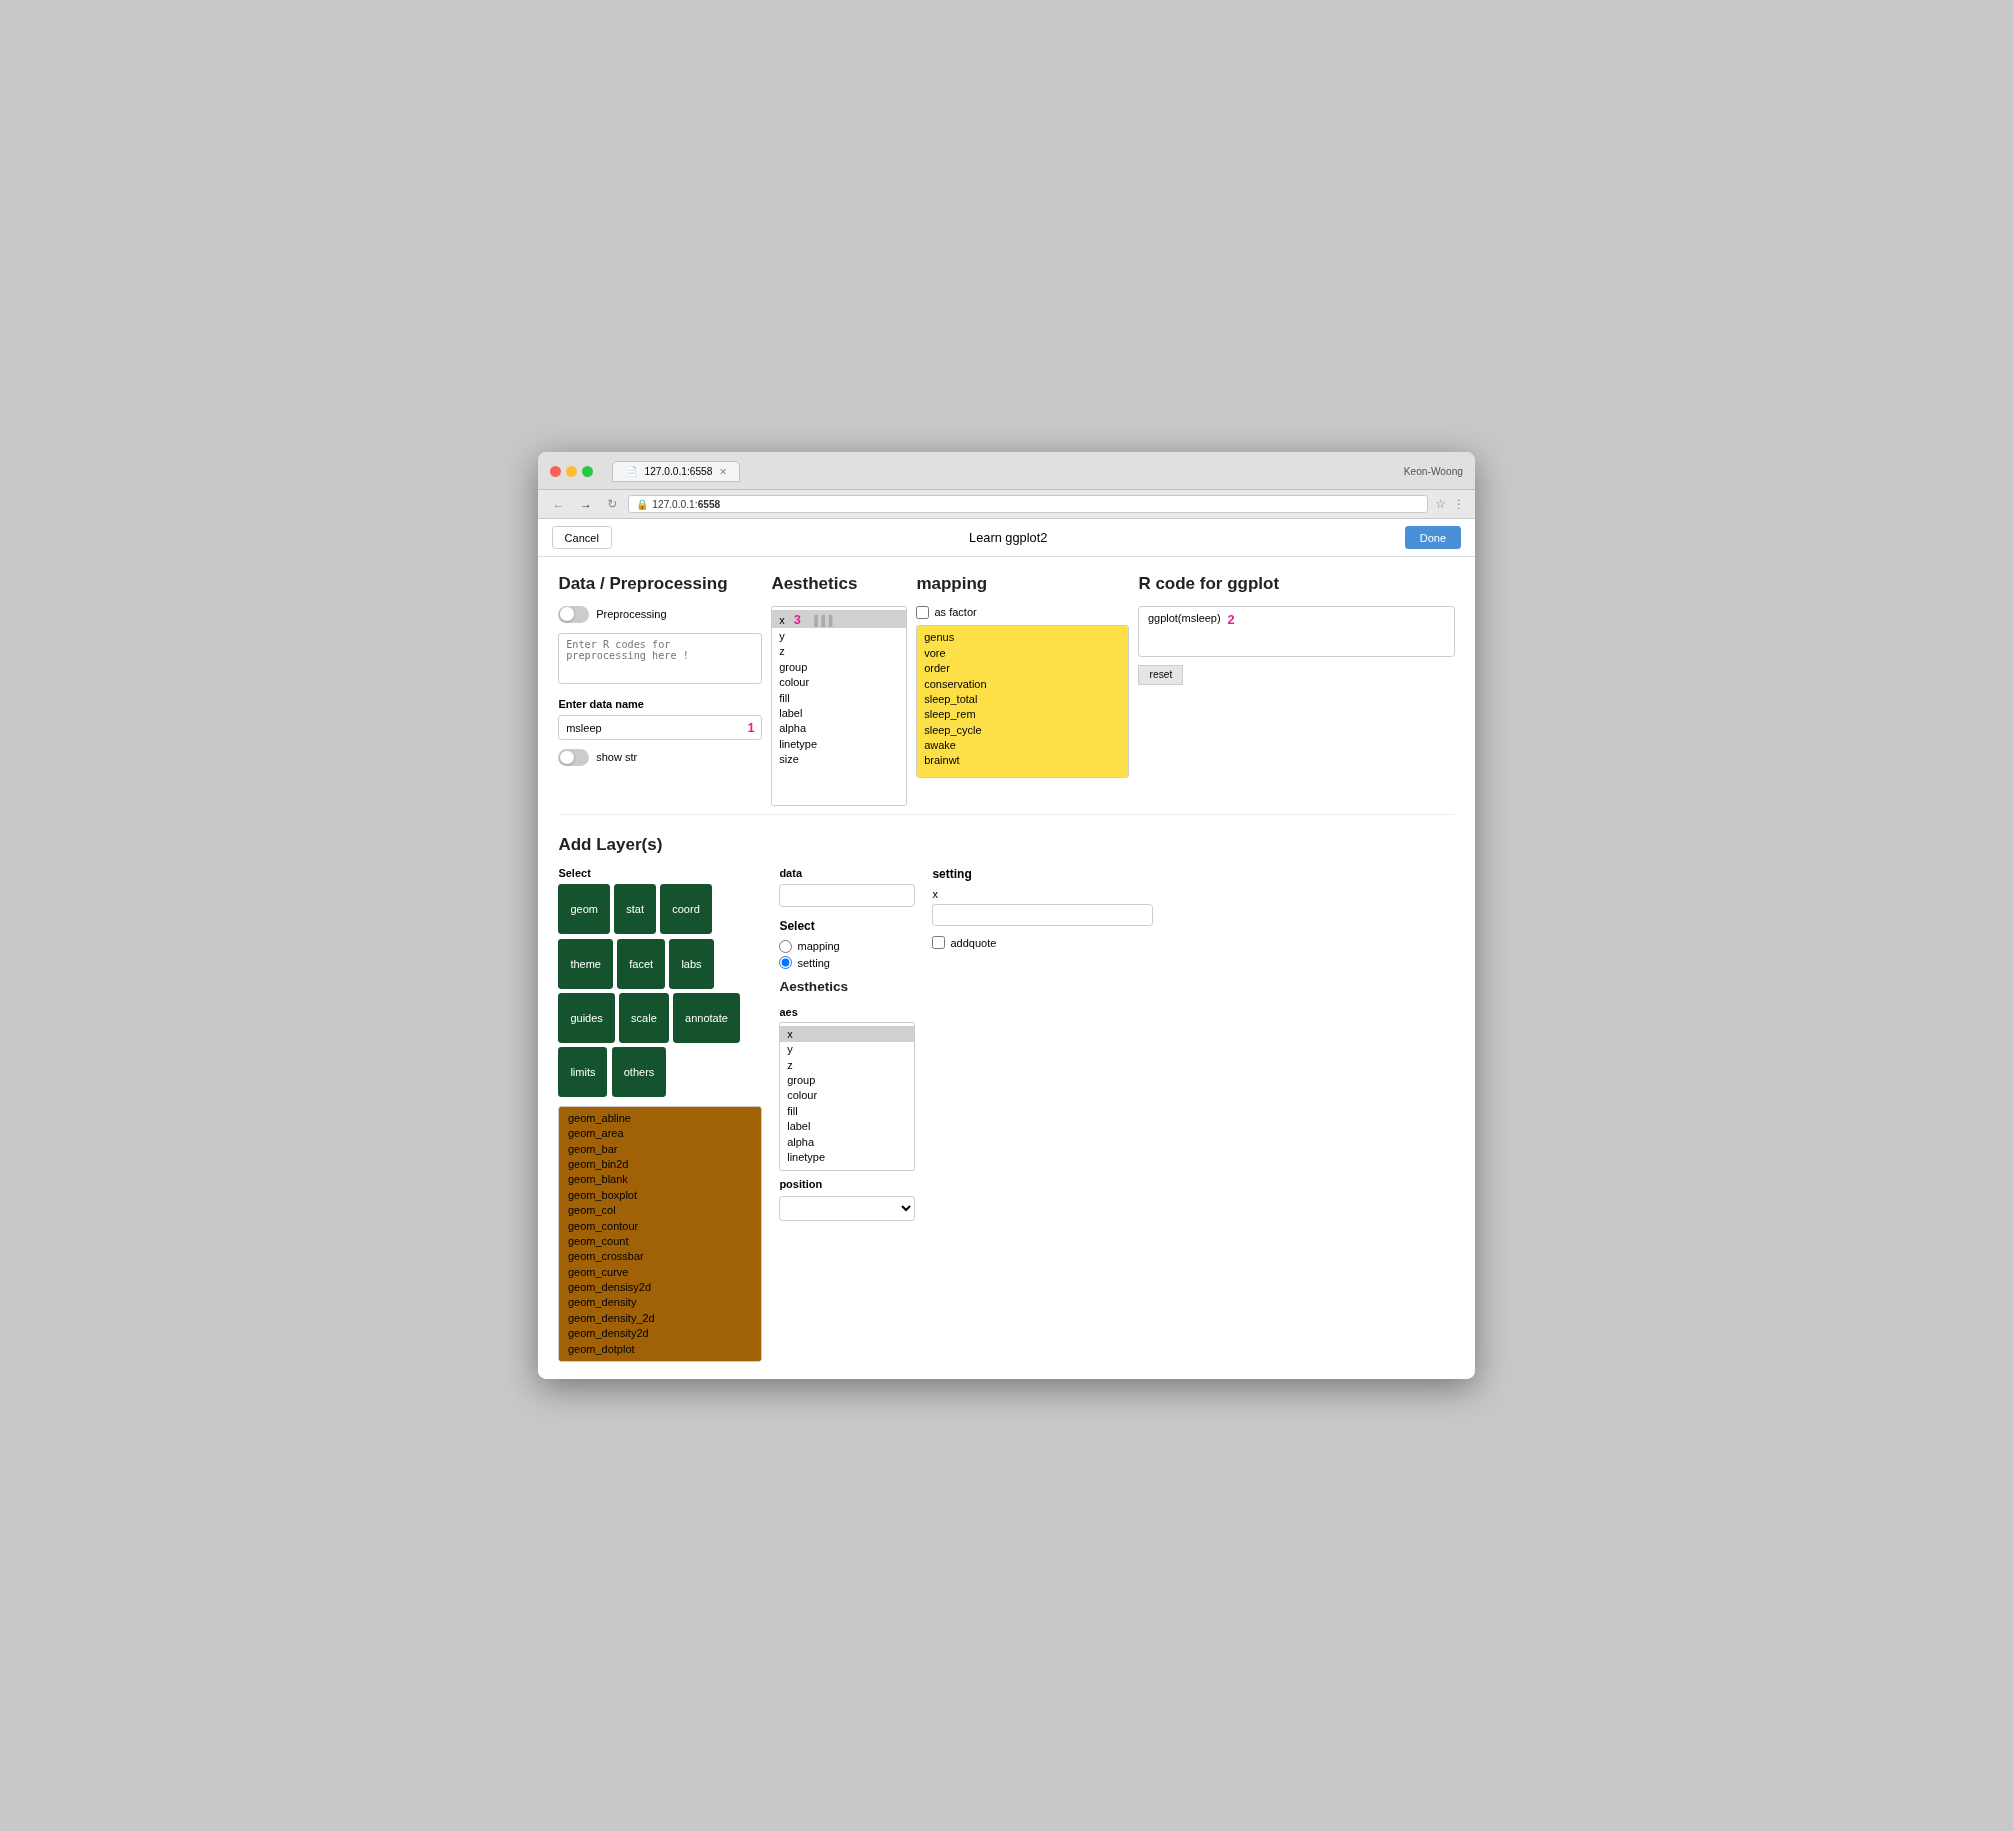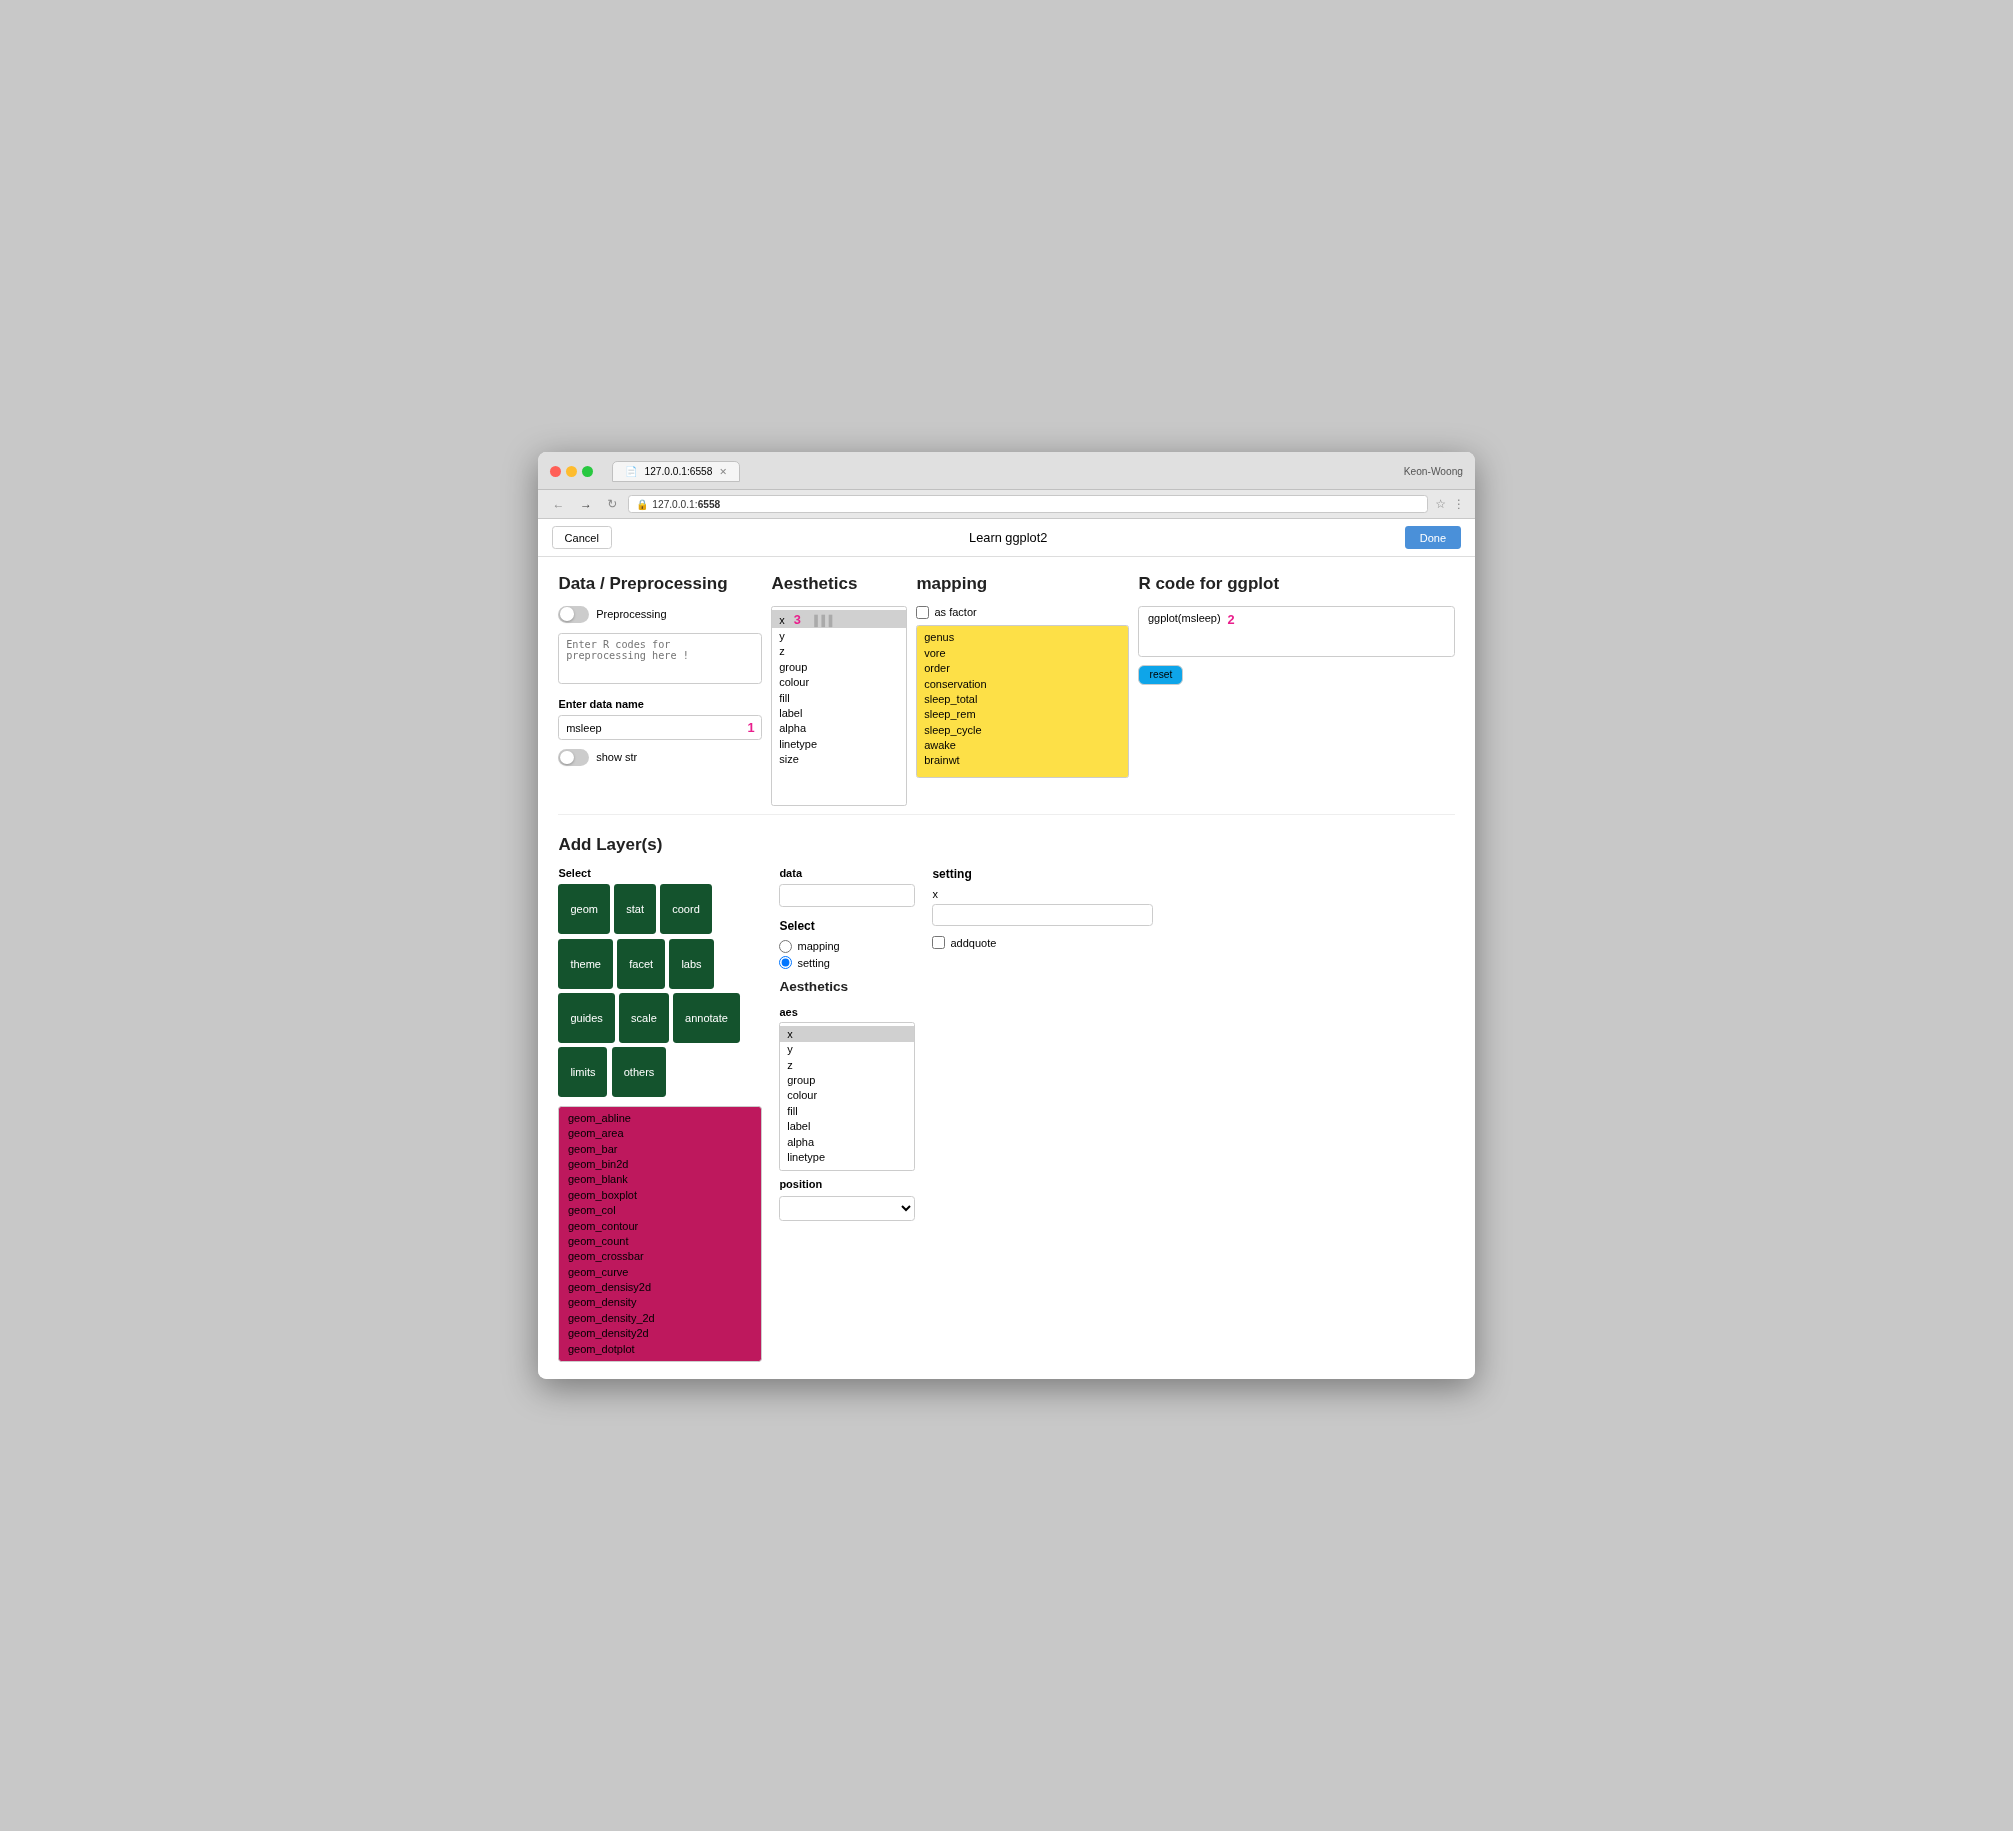--- a/index.html
+++ b/index.html
@@ -244,23 +244,23 @@
       padding: 5.1px 8.5px;
       font-size: 11px;
       background: white;
       min-height: 51px;
       margin-bottom: 8.5px;
       display: flex;
       align-items: flex-start;
       gap: 6.8px;
     }
     .reset-btn {
-      background: #0ea5e9;
-      border: 0.9px solid #ccc;
-      border-radius: 6px;
+      background: #e5e5e5;
+      border: 0.9px solid #ccc;
+      border-radius: 0;
       padding: 3.4px 10.2px;
       font-size: 10.2px;
       cursor: pointer;
     }
     
     .layers-section {
       margin-top: 20.4px;
     }
     .btn-group {
       display: flex;
@@ -273,21 +273,21 @@
       color: white;
       border: none;
       border-radius: 3.4px;
       padding: 19px 12px;
       font-size: 11px;
       cursor: pointer;
     }
     .geom-list {
       border: 0.9px solid #ccc;
       border-radius: 3.4px;
-      background: #be185d;
+      background: #a16207;
       height: 256px;
       overflow-y: auto;
       padding: 3.4px 0;
       font-size: 11px;
     }
     .geom-item {
       padding: 1.7px 8.5px;
       cursor: pointer;
     }
     .data-input {

